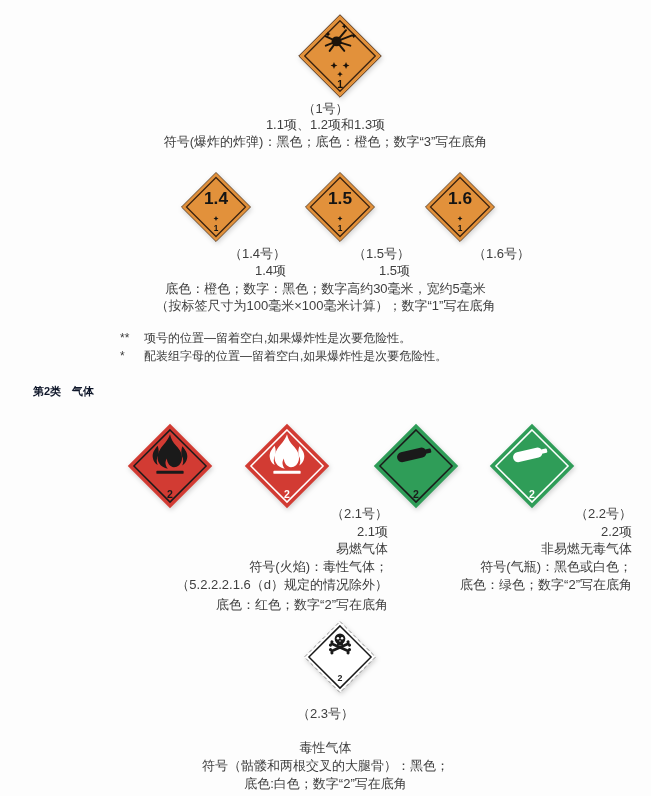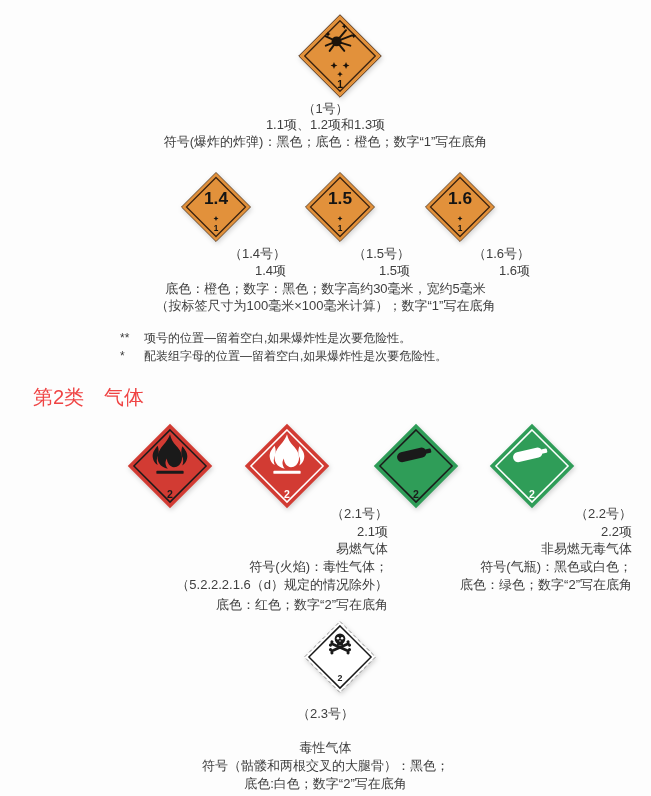--- a/index.html
+++ b/index.html
@@ -1,21 +1,21 @@
 <!DOCTYPE html>
 <html><head>
 <meta charset="utf-8">
 <style>
   html,body{margin:0;padding:0;background:#fff;}
   .page{position:relative;width:651px;height:796px;background:#fdfdfd;overflow:hidden;
         font-family:"Liberation Sans","DejaVu Sans",sans-serif;color:#3e3e3e;}
   .cline{position:absolute;left:0;width:651px;text-align:center;font-size:13px;line-height:16px;}
   .cap{position:absolute;text-align:right;font-size:13px;line-height:16px;}
   .colline{position:absolute;text-align:right;font-size:13px;line-height:16px;}
-  .heading{position:absolute;font-size:20px;color:#ef4444;}
+  .heading{position:absolute;font-size:11px;color:#0f172a;font-weight:bold;}
   .fnote{position:absolute;display:flex;font-size:12px;color:#3a3a3a;line-height:15px;}
   .fnote .mk{width:24px;flex:none;}
   svg.ph{position:absolute;filter:drop-shadow(1.5px 2.5px 2.5px rgba(0,0,0,.18));}
   svg text{font-family:"Liberation Sans","DejaVu Sans",sans-serif;text-anchor:middle;}
   .bignum{font-weight:bold;font-size:24px;}
   .cnum{font-weight:bold;font-size:12px;}
   .cnum1{font-weight:bold;font-size:11.5px;}
 </style>
 </head>
 <body>
@@ -35,21 +35,21 @@
     <g fill="#1C130A">
       <polygon points="43,57 44.2,59.8 47,61 44.2,62.2 43,65 41.8,62.2 39,61 41.8,59.8"></polygon>
       <polygon points="57,57 58.2,59.8 61,61 58.2,62.2 57,65 55.8,62.2 53,61 55.8,59.8"></polygon>
       <polygon points="50,68 51,70.2 53.2,71.2 51,72.2 50,74.4 49,72.2 46.8,71.2 49,70.2"></polygon>
     </g>
     <text x="50" y="87" class="cnum" fill="#161007">1</text>
   </svg>
 
   <div class="cline" style="top:101px">（1号）</div>
   <div class="cline" style="top:117px">1.1项、1.2项和1.3项</div>
-  <div class="cline" style="top:134px">符号(爆炸的炸弹)：黑色；底色：橙色；数字“1”写在底角</div>
+  <div class="cline" style="top:134px">符号(爆炸的炸弹)：黑色；底色：橙色；数字“3”写在底角</div>
 
   <svg class="ph" style="left:180px;top:171px;width:72px;height:72px" viewBox="0 0 100 100">
     <polygon points="50,2 98,50 50,98 2,50" fill="#E2913B" stroke="#3B2310" stroke-width="1"></polygon>
     <polygon points="50,9 91,50 50,91 9,50" fill="none" stroke="#3B2310" stroke-width="1.8"></polygon>
     <text x="50" y="46" class="bignum" fill="#141414">1.4</text>
     <polygon points="50,62.5 51.1,64.9 53.5,66 51.1,67.1 50,69.5 48.9,67.1 46.5,66 48.9,64.9" fill="#141414"></polygon>
     <text x="50" y="84" class="cnum1" fill="#141414">1</text>
   </svg>
 
   <svg class="ph" style="left:304px;top:171px;width:72px;height:72px" viewBox="0 0 100 100">
@@ -66,21 +66,20 @@
     <text x="50" y="46" class="bignum" fill="#141414">1.6</text>
     <polygon points="50,62.5 51.1,64.9 53.5,66 51.1,67.1 50,69.5 48.9,67.1 46.5,66 48.9,64.9" fill="#141414"></polygon>
     <text x="50" y="84" class="cnum1" fill="#141414">1</text>
   </svg>
 
   <div class="cap" style="left:146px;top:246px;width:140px">（1.4号）</div>
   <div class="cap" style="left:146px;top:263px;width:140px">1.4项</div>
   <div class="cap" style="left:270px;top:246px;width:140px">（1.5号）</div>
   <div class="cap" style="left:270px;top:263px;width:140px">1.5项</div>
   <div class="cap" style="left:390px;top:246px;width:140px">（1.6号）</div>
-  <div class="cap" style="left:390px;top:263px;width:140px">1.6项</div>
 
   <div class="cline" style="top:281px">底色：橙色；数字：黑色；数字高约30毫米，宽约5毫米</div>
   <div class="cline" style="top:298px">（按标签尺寸为100毫米×100毫米计算）；数字“1”写在底角</div>
 
   <div class="fnote" style="left:120px;top:331px">
     <span class="mk">**</span>
     <span>项号的位置—留着空白,如果爆炸性是次要危险性。</span>
   </div>
   <div class="fnote" style="left:120px;top:349px">
     <span class="mk">*</span>

